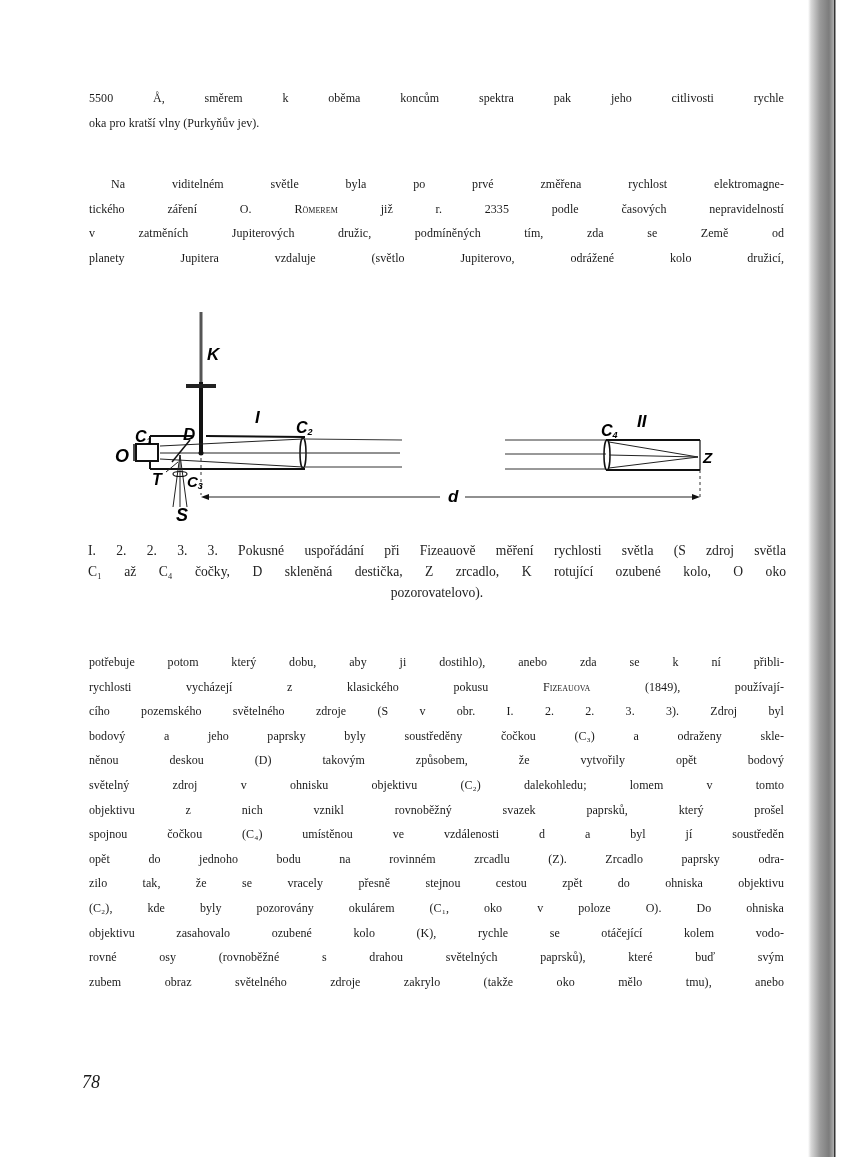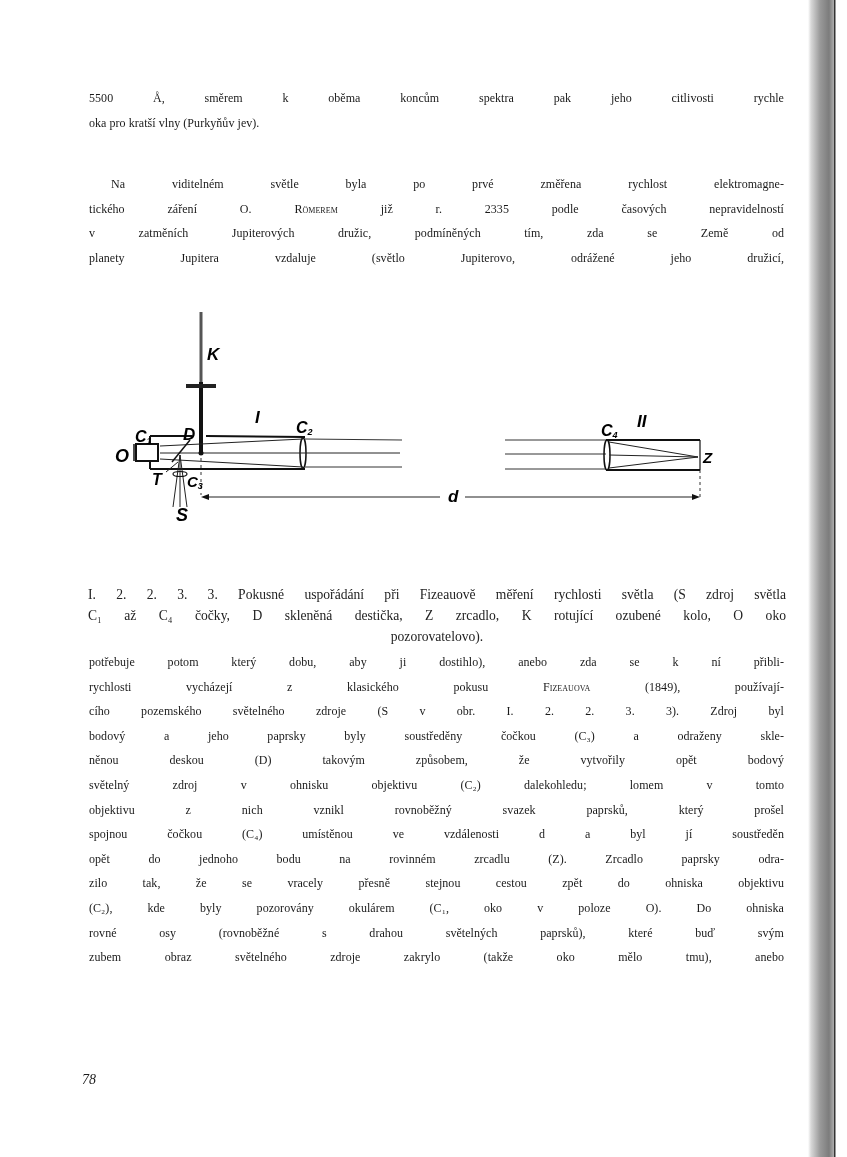--- a/index.html
+++ b/index.html
@@ -8,43 +8,43 @@
   .page { position:absolute; left:0; top:0; width:847px; height:1157px; }
   .binding { position:absolute; top:0; left:808px; width:30px; height:1157px;
              background:linear-gradient(to right,#ffffff 0%,#d8d8d8 10%,#9a9a9a 40%,#7c7c7c 70%,#a9a9a9 85%,#2a2a2a 88%,#ffffff 95%); }
   .text { position:absolute; left:89px; width:695px; font-size:12px; line-height:24.6px;
           text-align:justify; letter-spacing:0.05px; }
   .line { display:block; white-space:nowrap; text-align:justify; text-align-last:justify; height:24.6px; }
   .line.last { text-align-last:left; }
   .indent { padding-left:22px; }
   .sc { font-variant:small-caps; }
   .it { }
-  .caption { position:absolute; left:88px; top:540px; width:698px; font-size:13.6px; line-height:21px; color:#222;margin-top:44px; }
+  .caption { position:absolute; left:88px; top:540px; width:698px; font-size:13.6px; line-height:21px; color:#222; }
   .caption .line { height:21px; }
   .caption .center { text-align:center; text-align-last:center; }
-  .pagenum { position:absolute; left:82px; top:1072px; font-size:14px; font-style:italic; }
+  .pagenum { position:absolute; left:82px; top:1072px; font-size:18px; font-style:italic; }
   svg text { font-family:"Liberation Sans","DejaVu Sans",sans-serif; font-style:italic; font-weight:bold; }
 </style>
 </head>
 <body>
 
 <div class="page">
 
   <div class="binding"></div>
 
   <div class="text" style="top:86px;">
     <span class="line">5500 Å, směrem k oběma koncům spektra pak jeho citlivosti rychle</span>
     <span class="line last"><span>oka pro kratší vlny </span><span class="it">(Purkyňův jev).</span></span>
   </div>
 
   <div class="text" style="top:172px;">
     <span class="line indent">Na viditelném světle byla po prvé změřena rychlost elektromagne-</span>
     <span class="line"><span>tického záření O. </span><span class="sc">Römerem</span><span> již r. 2335 podle časových nepravidelností</span></span>
     <span class="line">v zatměních Jupiterových družic, podmíněných tím, zda se Země od</span>
-    <span class="line">planety Jupitera vzdaluje (světlo Jupiterovo, odrážené jeho družicí,</span>
+    <span class="line">planety Jupitera vzdaluje (světlo Jupiterovo, odrážené kolo družicí,</span>
   </div>
 
   <svg style="position:absolute;left:0;top:300px;" width="847" height="230" viewBox="0 300 847 230">
 
     <line x1="201" y1="312" x2="201" y2="382" stroke="#555" stroke-width="3"></line>
     <line x1="201" y1="382" x2="201" y2="454" stroke="#111" stroke-width="4"></line>
     <rect x="186" y="384" width="30" height="4" fill="#222"></rect>
 
     <line x1="150" y1="436" x2="192" y2="436" stroke="#111" stroke-width="2"></line>
     <line x1="206" y1="436" x2="305" y2="437" stroke="#111" stroke-width="2"></line>
@@ -118,18 +118,19 @@
     <span class="line"><span>rychlosti vycházejí z klasického pokusu </span><span class="sc">Fizeauova</span><span> (1849), používají-</span></span>
     <span class="line">cího pozemského světelného zdroje (S v obr. I. 2. 2. 3. 3). Zdroj byl</span>
     <span class="line">bodový a jeho paprsky byly soustředěny čočkou (C₃) a odraženy skle-</span>
     <span class="line">něnou deskou (D) takovým způsobem, že vytvořily opět bodový</span>
     <span class="line">světelný zdroj v ohnisku objektivu (C₂) dalekohledu; lomem v tomto</span>
     <span class="line">objektivu z nich vznikl rovnoběžný svazek paprsků, který prošel</span>
     <span class="line">spojnou čočkou (C₄) umístěnou ve vzdálenosti d a byl jí soustředěn</span>
     <span class="line">opět do jednoho bodu na rovinném zrcadlu (Z). Zrcadlo paprsky odra-</span>
     <span class="line">zilo tak, že se vracely přesně stejnou cestou zpět do ohniska objektivu</span>
     <span class="line">(C₂), kde byly pozorovány okulárem (C₁, oko v poloze O). Do ohniska</span>
+    <span class="line">objektivu zasahovalo ozubené kolo (K), rychle se otáčející kolem vodo-</span>
     <span class="line">rovné osy (rovnoběžné s drahou světelných paprsků), které buď svým</span>
     <span class="line">zubem obraz světelného zdroje zakrylo (takže oko mělo tmu), anebo</span>
   </div>
 
   <div class="pagenum">78</div>
 </div>
 
 </body></html>

